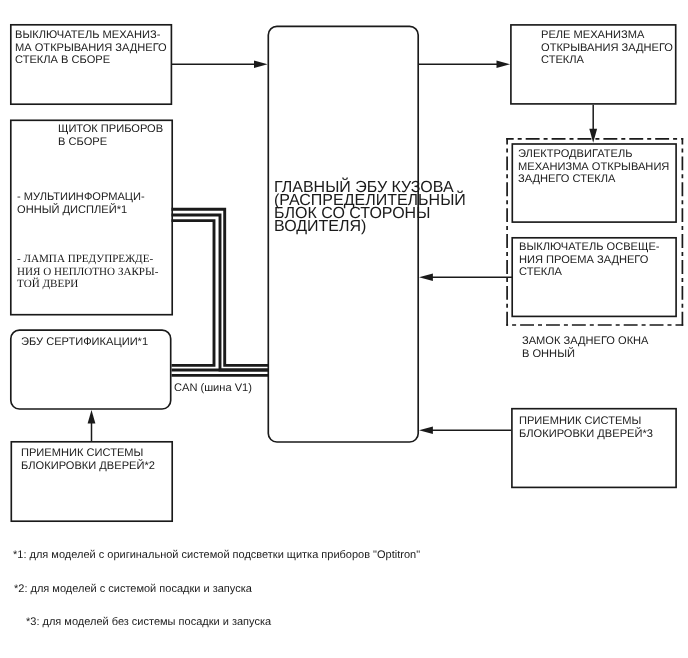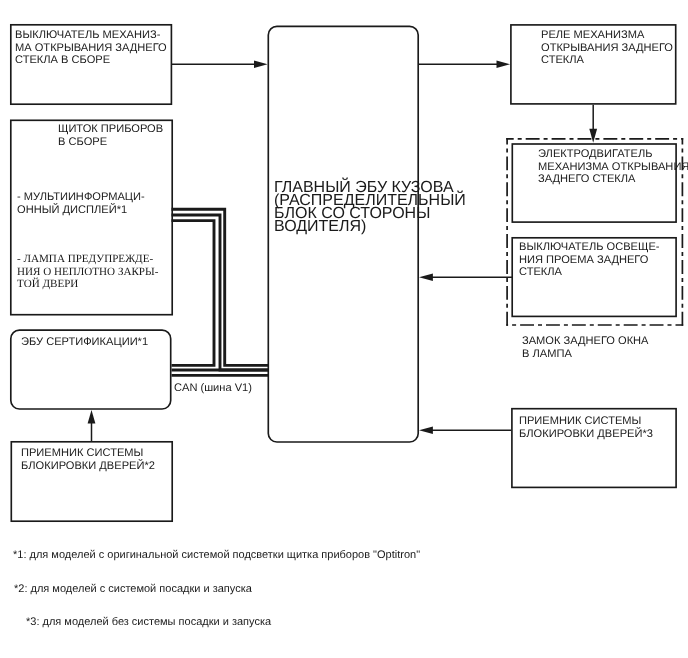--- a/index.html
+++ b/index.html
@@ -33,21 +33,21 @@
   
   #b-mainecu{left:267.6px;top:25.6px;width:151.2px;height:417px;}
   #t-mainecu{left:274.3px;top:181.3px;font-size:16px;line-height:13px;}
   #t-can{left:173.7px;top:382.3px;}
 
   
   #b-relay{left:510.1px;top:24.1px;width:166.4px;height:80.6px;}
   #t-relay{left:516.6px;top:28.5px;margin-left:24px;}
 
   #b-motor{left:511.5px;top:143.2px;width:165.4px;height:79.7px;}
-  #t-motor{left:518.1px;top:147.6px;margin-left:20px;}
+  #t-motor{left:518.1px;top:147.6px;}
   #b-lightsw{left:511.4px;top:237px;width:165.5px;height:80.2px;}
   #t-lightsw{left:518.6px;top:241.3px;}
   #t-lockassy{left:521.5px;top:335.4px;}
 
   #b-recv3{left:511.1px;top:407.9px;width:165.8px;height:80.3px;}
   #t-recv3{left:518.8px;top:414.6px;}
 
   
   #f1{left:12.7px;top:548.6px;}
   #f2{left:13.6px;top:582.8px;}
@@ -115,21 +115,21 @@
   </svg>
   <div class="box" id="b-motor"></div>
   <div class="txt" id="t-motor">ЭЛЕКТРОДВИГАТЕЛЬ
 МЕХАНИЗМА ОТКРЫВАНИЯ
 ЗАДНЕГО СТЕКЛА</div>
   <div class="box" id="b-lightsw"></div>
   <div class="txt" id="t-lightsw">ВЫКЛЮЧАТЕЛЬ ОСВЕЩЕ-
 НИЯ ПРОЕМА ЗАДНЕГО
 СТЕКЛА</div>
   <div class="txt" id="t-lockassy">ЗАМОК ЗАДНЕГО ОКНА
-В ЛАМПА</div>
+В ОННЫЙ</div>
 
   <div class="box" id="b-recv3"></div>
   <div class="txt" id="t-recv3">ПРИЕМНИК СИСТЕМЫ
 БЛОКИРОВКИ ДВЕРЕЙ*3</div>
 
   <svg class="ov" id="connectors" viewBox="0 0 688 658" xmlns="http://www.w3.org/2000/svg">
     <g fill="#1a1a1a" stroke="#1a1a1a" stroke-width="1.5">
 
       <line x1="172" y1="64.3" x2="256" y2="64.3"></line>
       <polygon points="254,60.6 267.6,64.3 254,68" stroke="none"></polygon>

